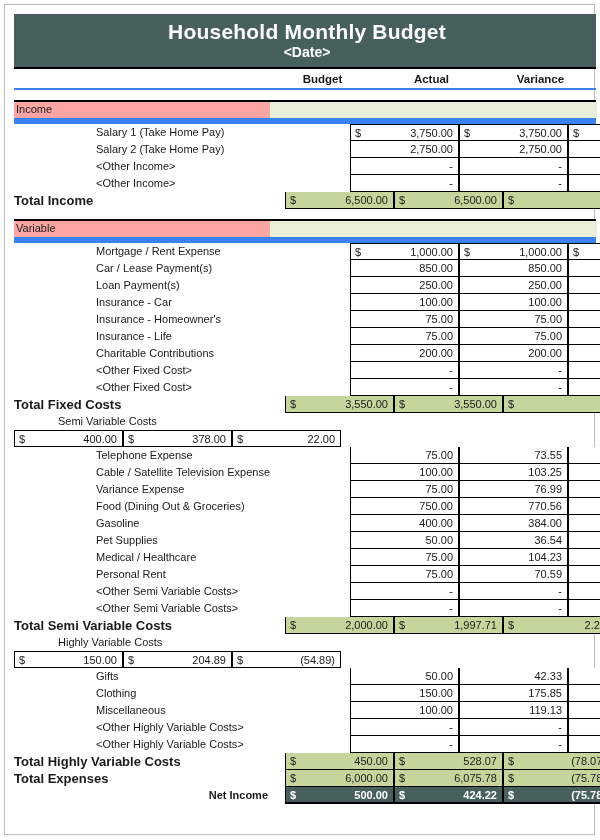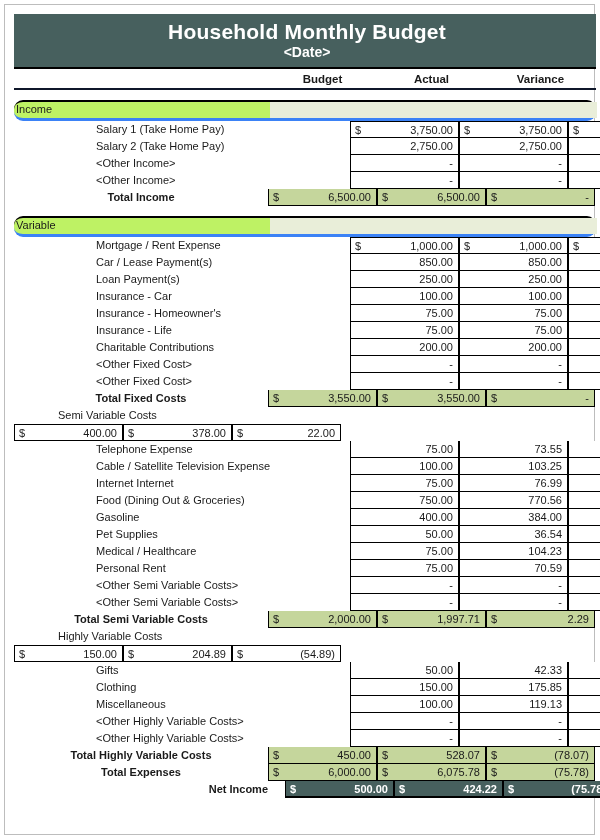--- a/index.html
+++ b/index.html
@@ -52,21 +52,21 @@
     font-size: 14px;
     font-weight: bold;
     line-height: 17px;
   }
 
   
   .col-head-row {
     display: flex;
     align-items: center;
     height: 19px;
-    border-bottom: 2px solid #0f172a;
+    border-bottom: 2px solid #3b82f6;
   }
   .ch-label { width: 254px; flex: none; }
   .ch-col {
     width: 109px;
     flex: none;
     text-align: center;
     font-size: 11.5px;
     font-weight: bold;
   }
 
@@ -103,25 +103,24 @@
     padding-right: 5px;
   }
 
   
   .lvl-section { padding-left: 2px; }
   .lvl-sub     { padding-left: 44px; }
   .lvl-item    { padding-left: 82px; }
 
   
   .band {
-    background: #bef264;
+    background: #fca5a5;
     border-top: 2px solid #000000;
-    border-bottom: 3px solid #3b82f6;
+    border-bottom: 6px solid #3b82f6;
     height: 16px;
-    border-radius: 9px;
   }
   .band .label-cell {
     font-size: 11px;
     font-weight: normal;
     line-height: 15px;
   }
   .band .amt { background: #e9eed9; }
 
   
   .subhead .label-cell { line-height: 17px; }
@@ -129,23 +128,24 @@
   
   .data .amt {
     border: 1px solid #000000;
     border-top: none;
     background: #ffffff;
   }
   .data.first .amt { border-top: 1px solid #000000; }
 
   
   .total .label-cell {
-    text-align: center;
+    text-align: left;
+    padding-right: 17px;
     font-weight: bold;
-    font-size: 11px;
+    font-size: 13px;
   }
   .total .amt {
     background: #c5d69c;
     border: 1px solid #000000;
     border-top: none;
   }
 
   .grand .label-cell {
     text-align: right;
     padding-right: 17px;
@@ -427,21 +427,21 @@
             <span class="val">100.00</span>
           </div>
           <div class="amt">
             <span class="val">103.25</span>
           </div>
           <div class="amt">
             <span class="val">(3.25)</span>
           </div>
         </div>
         <div class="row data">
-          <div class="label-cell lvl-item">Internet Internet</div>
+          <div class="label-cell lvl-item">Variance Expense</div>
           <div class="amt">
             <span class="val">75.00</span>
           </div>
           <div class="amt">
             <span class="val">76.99</span>
           </div>
           <div class="amt">
             <span class="val">(1.99)</span>
           </div>
         </div>

